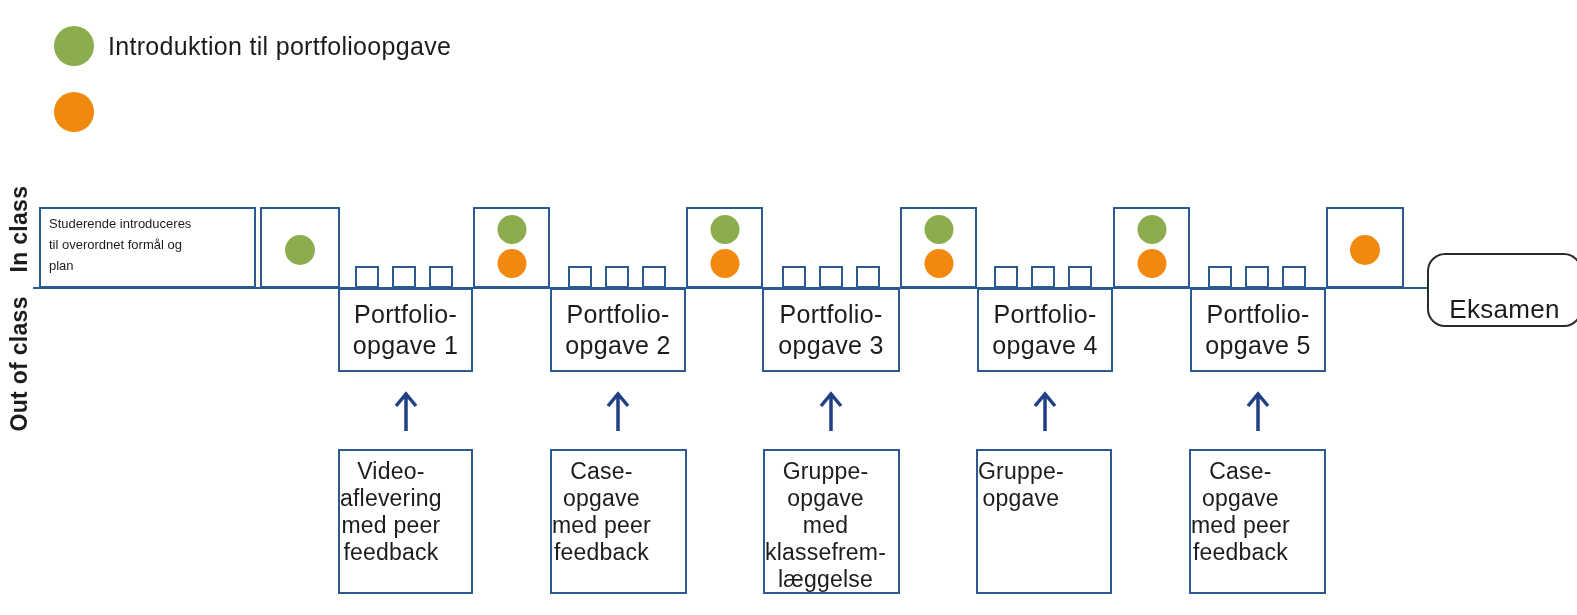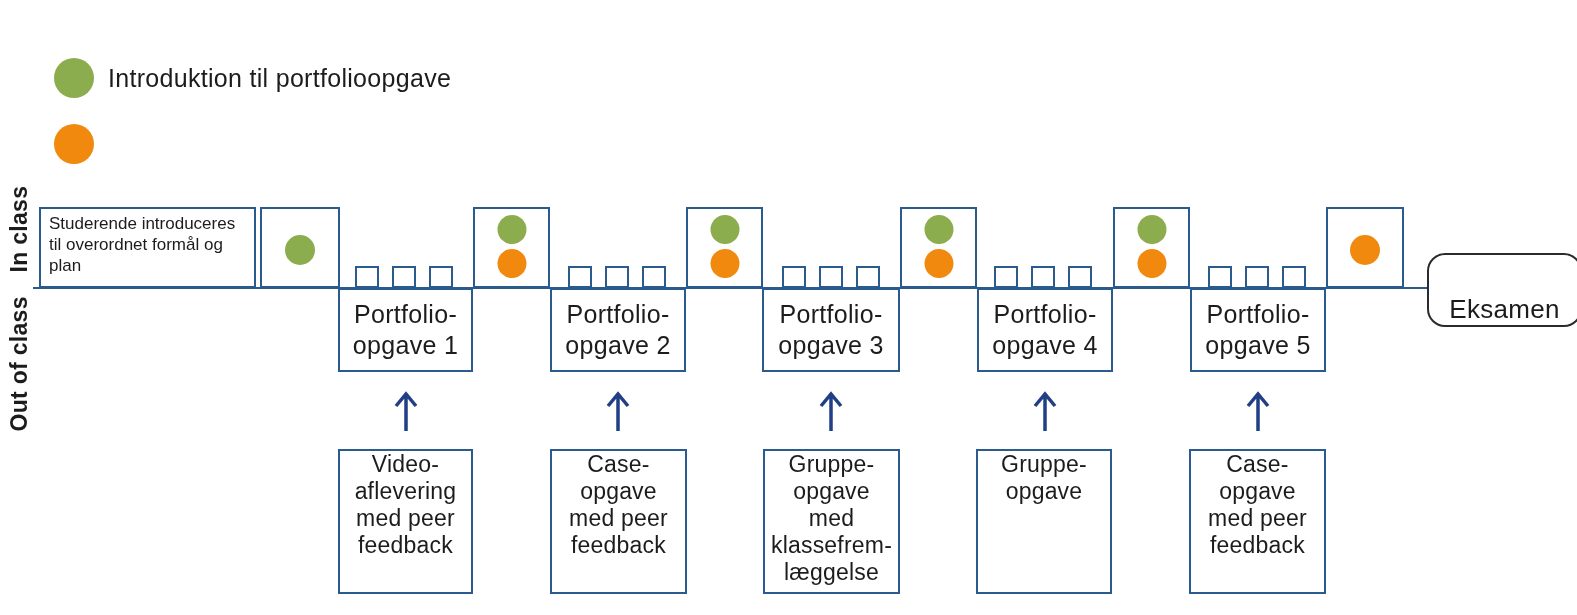--- a/index.html
+++ b/index.html
@@ -8,52 +8,52 @@
     --green:#8CAD4D;
     --orange:#F0890D;
     --ink:#1C1C1C;
   }
   html,body{margin:0;padding:0;background:#fff;}
   .canvas{
     position:relative;width:1577px;height:615px;background:#fff;overflow:hidden;
     font-family:"Liberation Sans", sans-serif;color:var(--ink);
   }
   
-  .legend-item{position:absolute;left:54px;display:flex;align-items:center;gap:14px;margin-top:32px;}
+  .legend-item{position:absolute;left:54px;display:flex;align-items:center;gap:14px;}
   .legend-dot{width:40px;height:40px;border-radius:50%;flex:0 0 auto;}
   .legend-dot.green{background:var(--green);}
   .legend-dot.orange{background:var(--orange);}
   .legend-label{font-size:25px;letter-spacing:.3px;}
   
   .axis-label{position:absolute;font-size:23px;font-weight:bold;text-align:center;
     transform:rotate(-90deg);white-space:nowrap;letter-spacing:.3px;}
   
   .tl-line{position:absolute;left:33px;top:287px;width:1394px;height:2px;background:var(--blue);z-index:1;}
   
   .top-box{position:absolute;top:207px;height:81px;border:2px solid var(--blue);
     background:#fff;box-sizing:border-box;z-index:2;}
-  .intro-text{display:block;padding:4px 6px 0 8px;font-size:17px;line-height:21px;white-space:pre-line;}
+  .intro-text{display:block;padding:4px 6px 0 8px;font-size:13px;line-height:21px;white-space:pre-line;}
   .dot{position:absolute;left:50%;transform:translateX(-50%);border-radius:50%;width:29px;height:29px;}
   .dot.green{background:var(--green);}
   .dot.orange{background:var(--orange);}
   .pair .dot.green{top:6px;}
   .pair .dot.orange{top:40px;}
   .solo .dot{width:30px;height:30px;top:26px;}
   
   .sq{position:absolute;top:266px;width:24px;height:22px;border:2px solid var(--blue);
     background:#fff;box-sizing:border-box;z-index:2;}
   
   .p-box{position:absolute;top:288px;height:84px;border:2px solid var(--blue);background:#fff;
     box-sizing:border-box;z-index:2;display:flex;align-items:center;justify-content:center;}
   .p-label{font-size:25px;line-height:31px;text-align:center;white-space:pre-line;letter-spacing:.3px;}
   
   .arrow{position:absolute;top:390px;z-index:2;}
   
   .a-box{position:absolute;top:449px;height:145px;border:2px solid var(--blue);background:#fff;
-    box-sizing:border-box;z-index:2;display:flex;justify-content:center;}
+    box-sizing:border-box;z-index:2;display:flex;justify-content:flex-start;padding-top:7px;}
   .a-label{font-size:23px;line-height:27px;text-align:center;white-space:pre-line;letter-spacing:.2px;}
   
   .exam-box{position:absolute;left:1427px;top:253px;width:155px;height:74px;border:2px solid #2B2B2B;
     border-radius:18px;background:#fff;box-sizing:border-box;z-index:2;
     display:flex;align-items:flex-end;justify-content:center;font-size:26px;letter-spacing:.3px;}
 </style>
 </head>
 <body>
 
 <div class="canvas">

